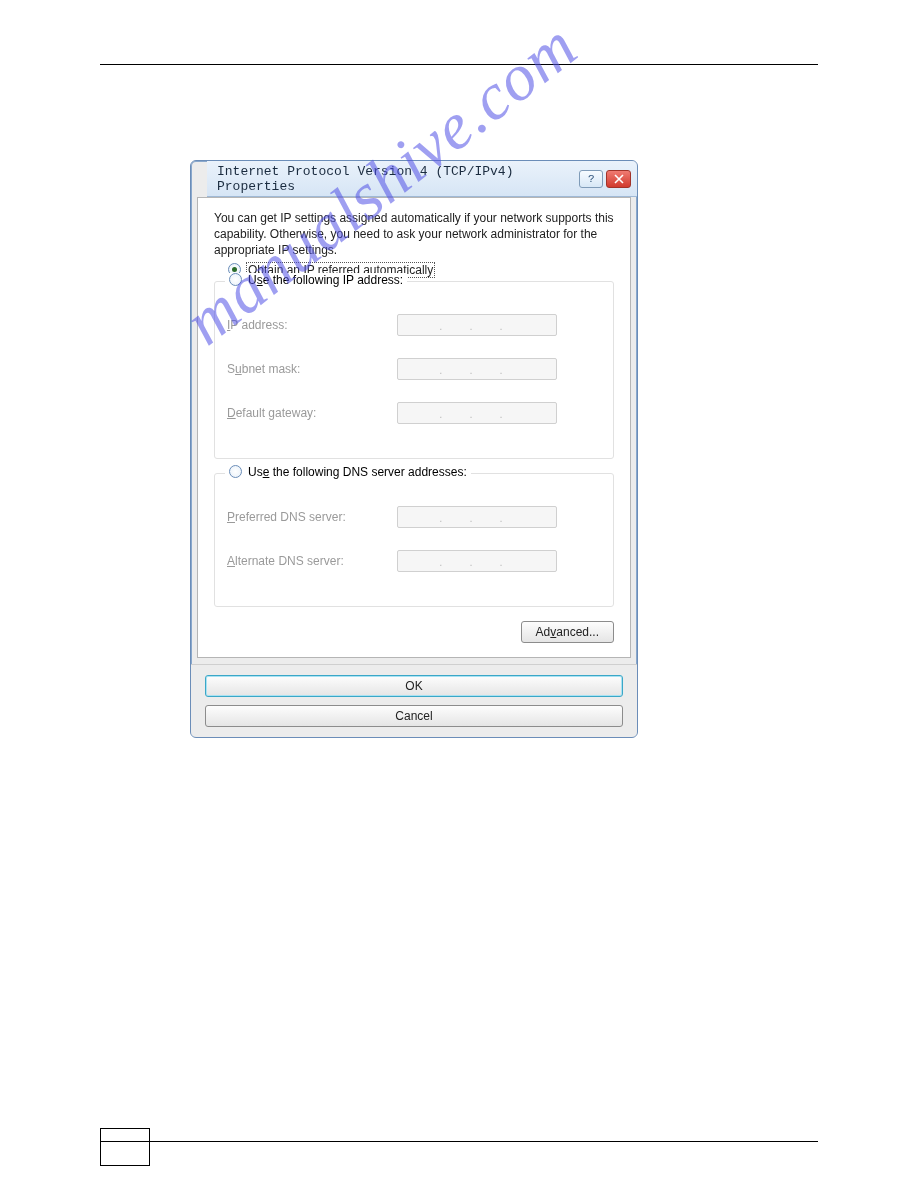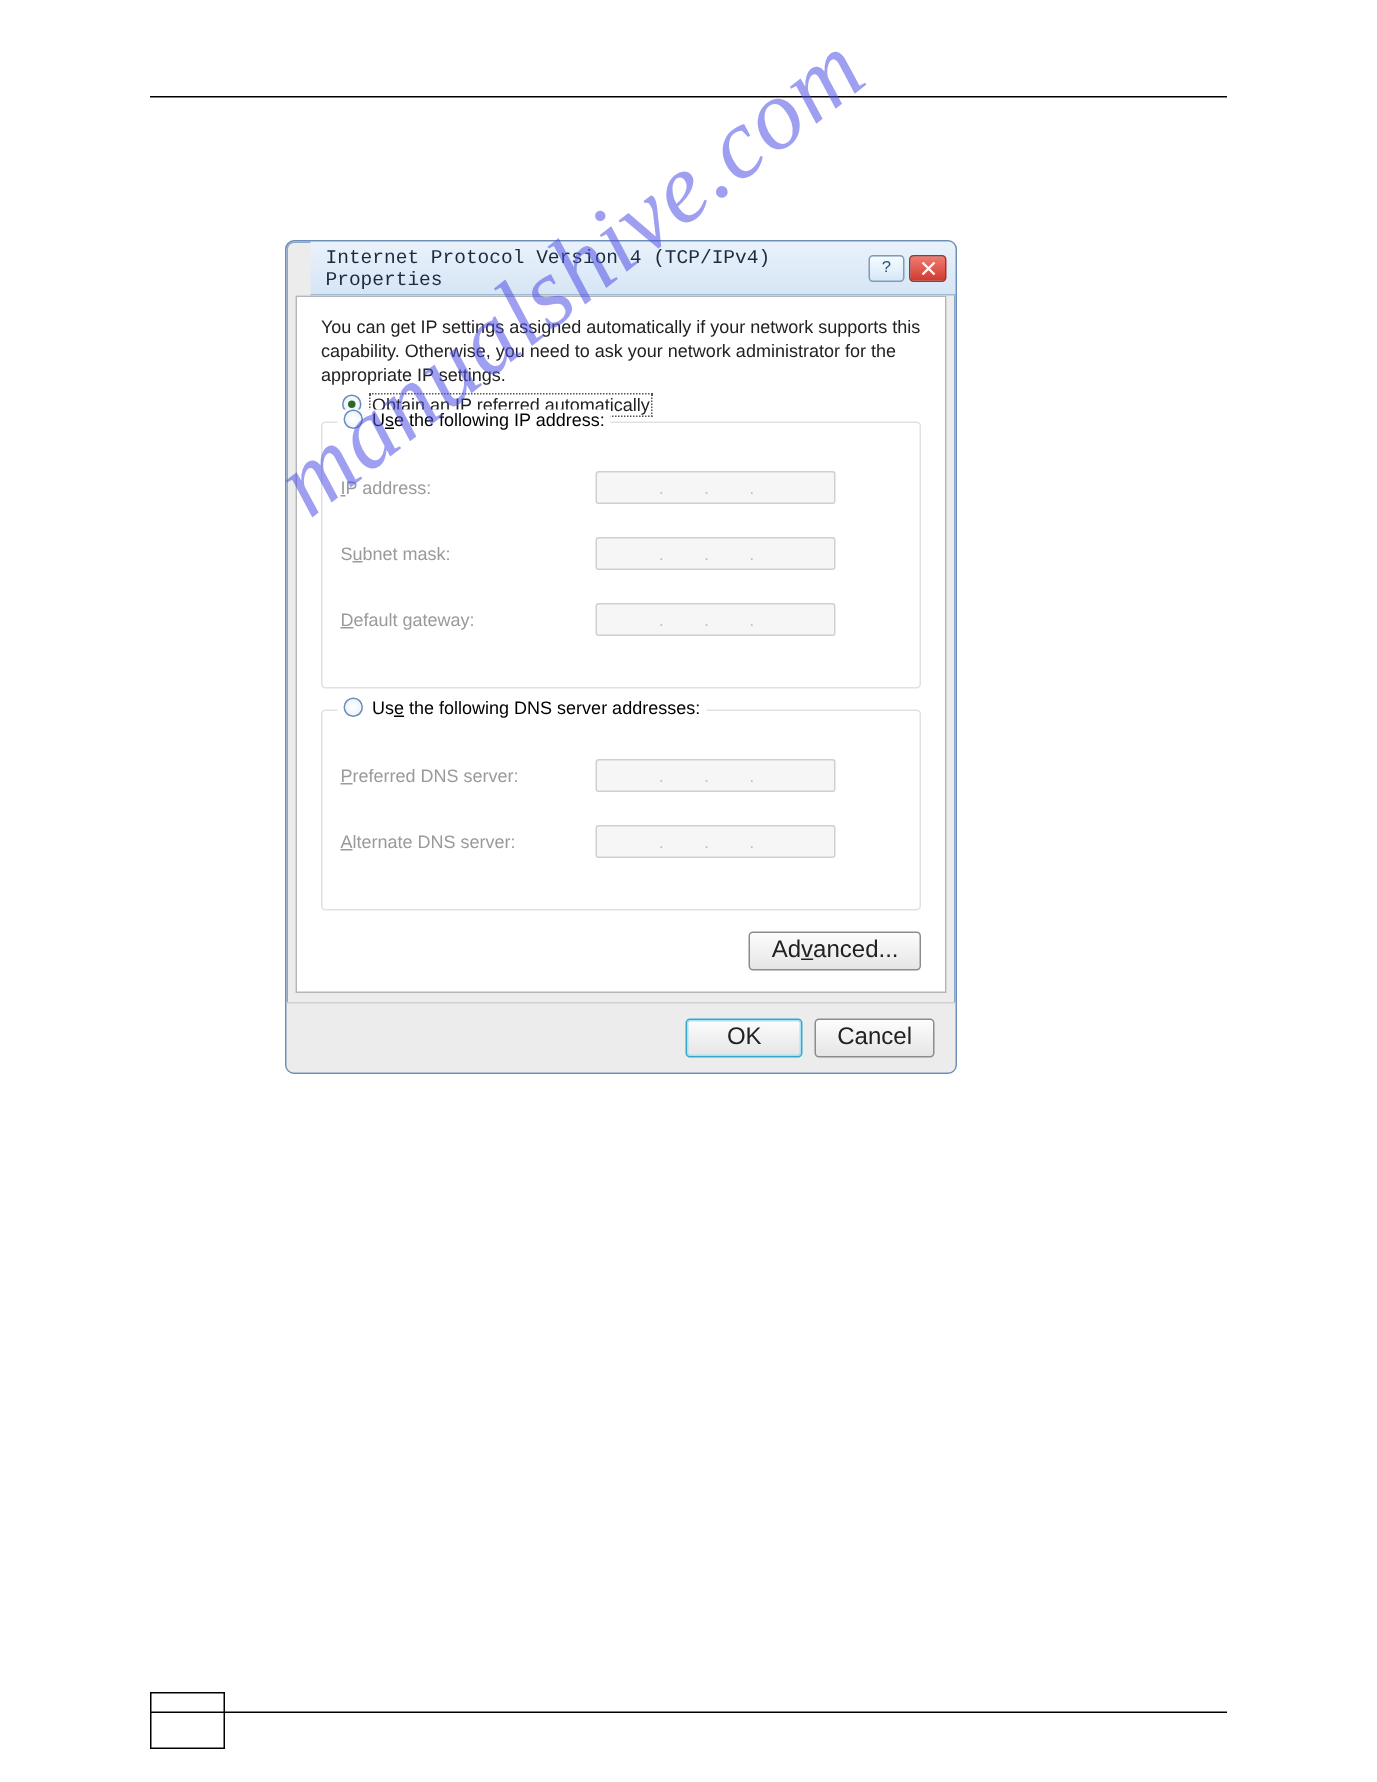--- a/index.html
+++ b/index.html
@@ -180,41 +180,42 @@
     text-align: center;
     letter-spacing: 12px;
     line-height: 22px;
     border-radius: 2px;
   }
   .btn {
     border: 1px solid #8c8c8c;
     background: linear-gradient(#fdfdfd,#e5e5e5);
     border-radius: 3px;
     padding: 3px 14px;
-    font-size: 16px;
+    font-size: 12px;
     color: #222;
     min-width: 78px;
     text-align: center;
   }
   .btn.primary {
     border: 1px solid #3ba7c7;
     box-shadow: 0 0 0 1px #a9e2f3 inset;
   }
   .button-row {
     display: flex;
     justify-content: flex-end;
     gap: 8px;
   }
   .footer-bar {
     background: #ececec;
     border-top: 1px solid #cfcfcf;
     padding: 10px 14px;
     display: flex;
     justify-content: flex-end;
     gap: 8px;
+    flex-direction: column;
   }
   .u { text-decoration: underline; }
 </style>
 </head>
 <body>
 
 <div class="page-rule-top"></div>
 
 <div class="dialog">
   <div class="titlebar">

